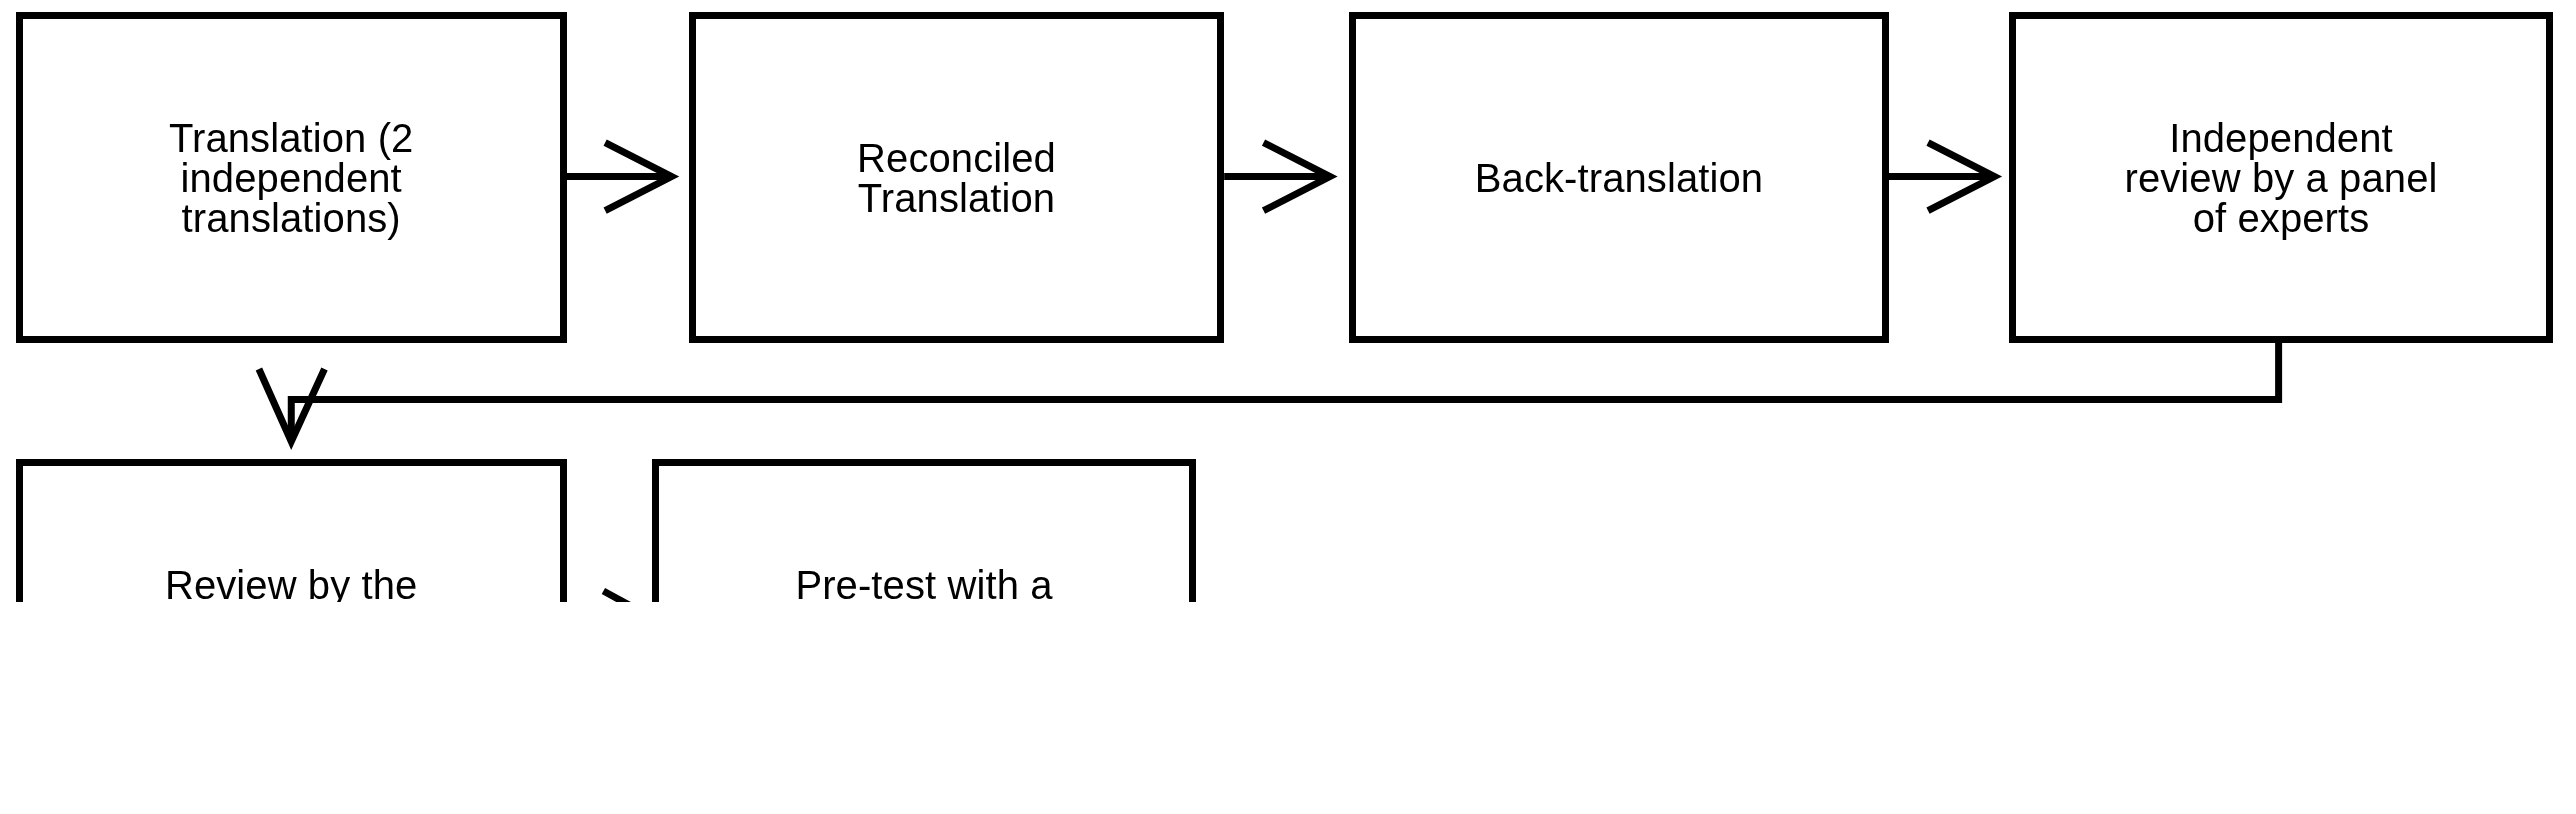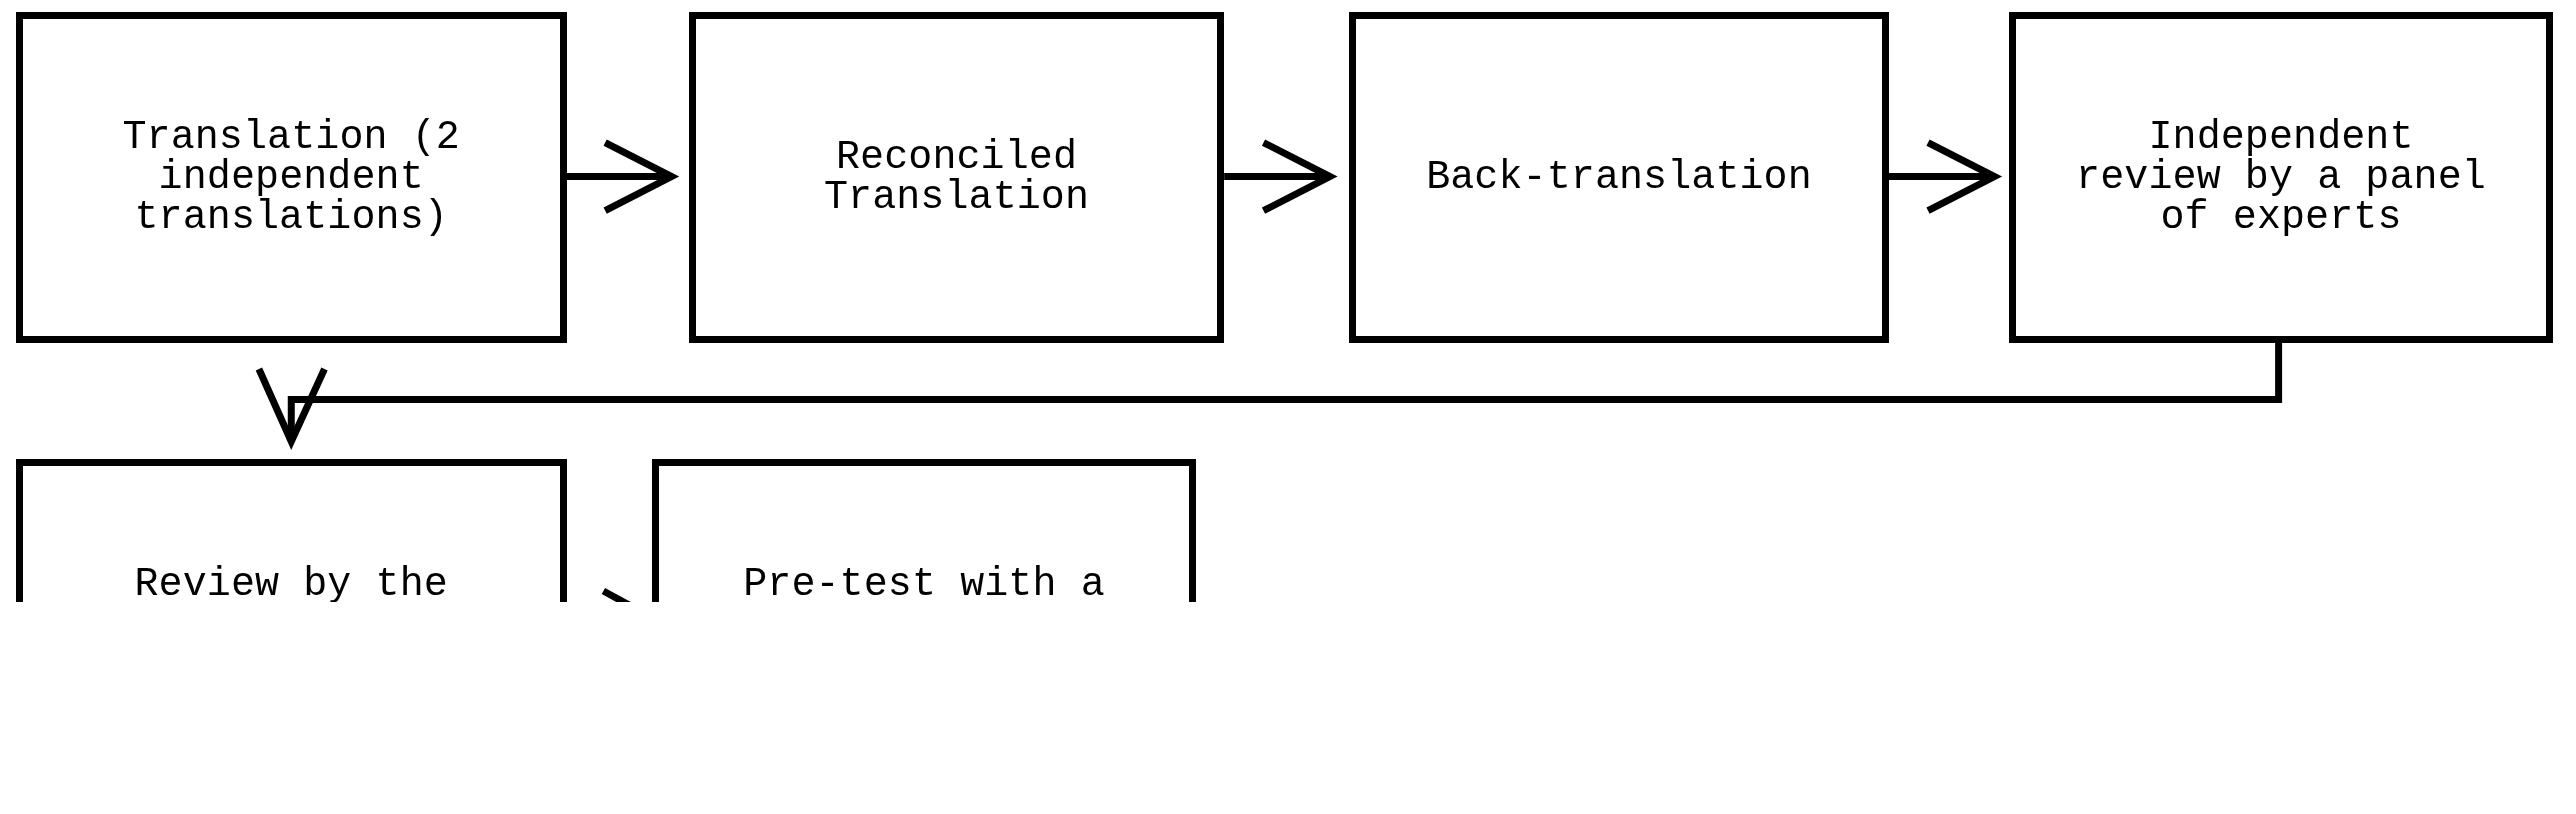--- a/index.html
+++ b/index.html
@@ -6,21 +6,21 @@
     margin: 0;
     padding: 0;
     background: #ffffff;
   }
   #canvas {
     position: relative;
     width: 2576px;
     height: 602px;
     background: #ffffff;
     overflow: hidden;
-    font-family: Liberation Mono, monospace;
+    font-family: Liberation Sans, sans-serif;
   }
   .node {
     position: absolute;
     box-sizing: border-box;
     border: 7.9px solid #000000;
     background: #ffffff;
     display: flex;
     align-items: center;
     justify-content: center;
     text-align: center;

